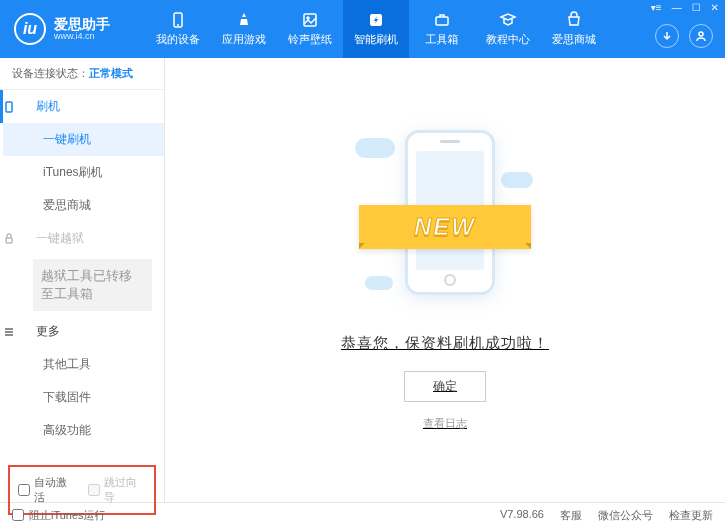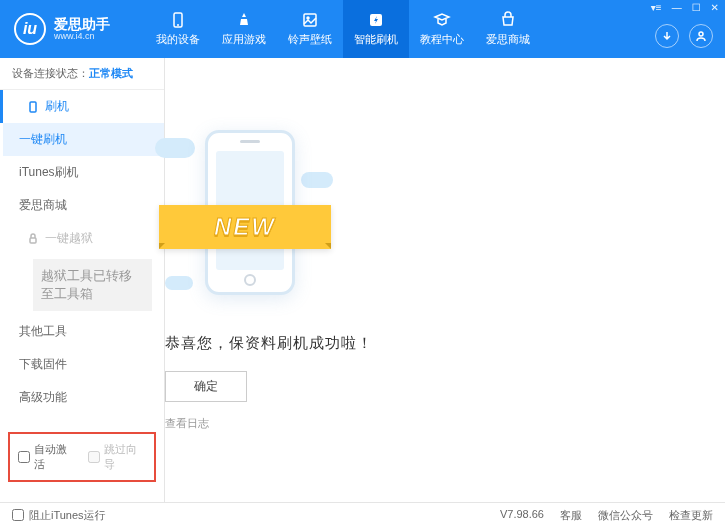--- a/index.html
+++ b/index.html
@@ -21,32 +21,32 @@
 .win-btn { cursor: pointer; }
 .header-actions { position: absolute; right: 12px; bottom: 10px; display: flex; gap: 10px; }
 .circle-btn { width: 24px; height: 24px; border: 1.5px solid rgba(255,255,255,0.6); border-radius: 50%; display: flex; align-items: center; justify-content: center; cursor: pointer; color: #fff; font-size: 12px; }
 
 .body-area { display: flex; height: 444px; }
 .sidebar { width: 165px; border-right: 1px solid #e5e5e5; display: flex; flex-direction: column; font-size: 12px; color: #555; }
 .conn-status { padding: 8px 12px; font-size: 11px; color: #666; border-bottom: 1px solid #eee; }
 .conn-status .mode { color: #1e88f5; font-weight: bold; }
 
 .menu-group { border-left: 3px solid transparent; }
-.menu-header { padding: 8px 24px; display: flex; align-items: center; gap: 6px; cursor: pointer; color: #444; }
+.menu-header { padding: 8px 0; display: flex; align-items: center; gap: 21px; cursor: pointer; color: #444; }
 .menu-header.blue { color: #1e88f5; border-left: 3px solid #1e88f5; margin-left: -3px; font-weight: 500; }
-.menu-item { padding: 8px 12px 8px 16px; cursor: pointer; color: #666; }
+.menu-item { padding: 8px 12px 8px 40px; cursor: pointer; color: #666; }
 .menu-item.active { background: #e8f3ff; color: #1e88f5; }
 .menu-notice { margin: 4px 12px 4px 30px; background: #f2f2f2; color: #999; font-size: 13px; padding: 8px; line-height: 1.4; }
 
 .highlight-box { border: 2px solid #e74c3c; margin: 18px 8px; padding: 8px 8px; display: flex; gap: 12px; align-items: center; }
 .checkbox-item { display: flex; align-items: center; gap: 4px; font-size: 11px; color: #666; }
 .checkbox-item.disabled { color: #bbb; }
 .small-checkbox { width: 12px; height: 12px; }
 
-.main-content { flex: 1; display: flex; flex-direction: column; align-items: flex-start; justify-content: center; position: relative; }
+.main-content { flex: 1; display: flex; flex-direction: column; align-items: center; justify-content: center; position: relative; text-decoration: underline; }
 .phone-illustration { position: relative; width: 160px; height: 200px; margin-top: -20px; }
 .phone-body { position: absolute; left: 40px; top: 20px; width: 90px; height: 165px; background: #fff; border: 3px solid #d8e8f5; border-radius: 14px; box-shadow: 0 4px 18px rgba(100,150,200,0.18); }
 .phone-screen { position: absolute; left: 8px; top: 18px; right: 8px; bottom: 22px; background: #eaf4fc; border-radius: 3px; }
 .phone-speaker { position: absolute; top: 7px; left: 50%; transform: translateX(-50%); width: 20px; height: 3px; background: #d0d8e0; border-radius: 2px; }
 .phone-home { position: absolute; bottom: 6px; left: 50%; transform: translateX(-50%); width: 12px; height: 12px; border: 2px solid #d0d8e0; border-radius: 50%; }
 .cloud { position: absolute; background: #d4ebfb; border-radius: 20px; }
 .c1 { width: 40px; height: 20px; top: 28px; left: -10px; }
 .c2 { width: 32px; height: 16px; top: 62px; right: -8px; }
 .c3 { width: 28px; height: 14px; bottom: 20px; left: 0px; }
 .new-banner { position: absolute; top: 95px; left: -6px; right: -6px; height: 44px; background: #ffc93a; display: flex; align-items: center; justify-content: center; box-shadow: 0 2px 6px rgba(0,0,0,0.12); }
@@ -110,20 +110,29 @@
           <svg width="18" height="18" viewBox="0 0 18 18" fill="#fff">
             <rect x="3" y="3" width="12" height="12" rx="2"></rect>
             <path d="M10 5l-3 5h2l-1 3 3-5h-2z" fill="#0a6fde"></path>
           </svg>
         </span>
       <span>智能刷机</span>
     </div>
     <div class="nav-item">
       <span class="nav-icon">
           <svg width="18" height="18" viewBox="0 0 18 18" fill="none" stroke="#fff" stroke-width="1.5">
+            <rect x="3" y="6" width="12" height="8" rx="1"></rect>
+            <path d="M7 6V4h4v2"></path>
+          </svg>
+        </span>
+      <span>工具箱</span>
+    </div>
+    <div class="nav-item">
+      <span class="nav-icon">
+          <svg width="18" height="18" viewBox="0 0 18 18" fill="none" stroke="#fff" stroke-width="1.5">
             <path d="M2 6l7-3 7 3-7 3z"></path>
             <path d="M5 8v4l4 2 4-2V8"></path>
           </svg>
         </span>
       <span>教程中心</span>
     </div>
     <div class="nav-item">
       <span class="nav-icon">
           <svg width="18" height="18" viewBox="0 0 18 18" fill="none" stroke="#fff" stroke-width="1.5">
             <path d="M4 6h10l-1 8H5z"></path>
@@ -177,20 +186,28 @@
         <svg width="12" height="12" viewBox="0 0 12 12" fill="none" stroke="#bbb" stroke-width="1.5">
             <rect x="3" y="5" width="6" height="5" rx="1"></rect>
             <path d="M4 5V3a2 2 0 014 0v2"></path>
           </svg>
         <span>一键越狱</span>
       </div>
       <div class="menu-notice">越狱工具已转移至工具箱</div>
     </div>
 
     <div class="menu-group">
+      <div class="menu-header">
+        <svg width="12" height="12" viewBox="0 0 12 12" fill="none" stroke="#666" stroke-width="1.5">
+            <line x1="2" y1="3" x2="10" y2="3"></line>
+            <line x1="2" y1="6" x2="10" y2="6"></line>
+            <line x1="2" y1="9" x2="10" y2="9"></line>
+          </svg>
+        <span>更多</span>
+      </div>
       <div class="menu-item">其他工具</div>
       <div class="menu-item">下载固件</div>
       <div class="menu-item">高级功能</div>
     </div>
 
     <div class="highlight-box">
       <label class="checkbox-item">
         <input type="checkbox" class="small-checkbox" style="">
         <span>自动激活</span>
       </label>

